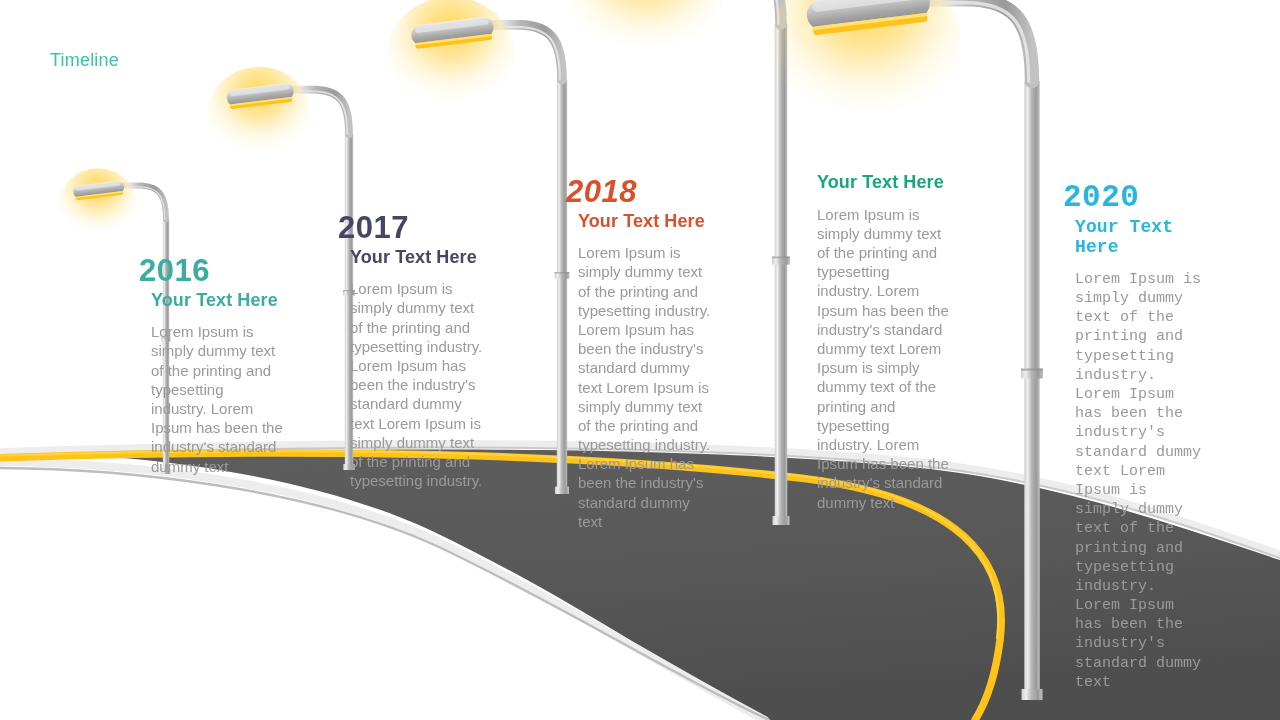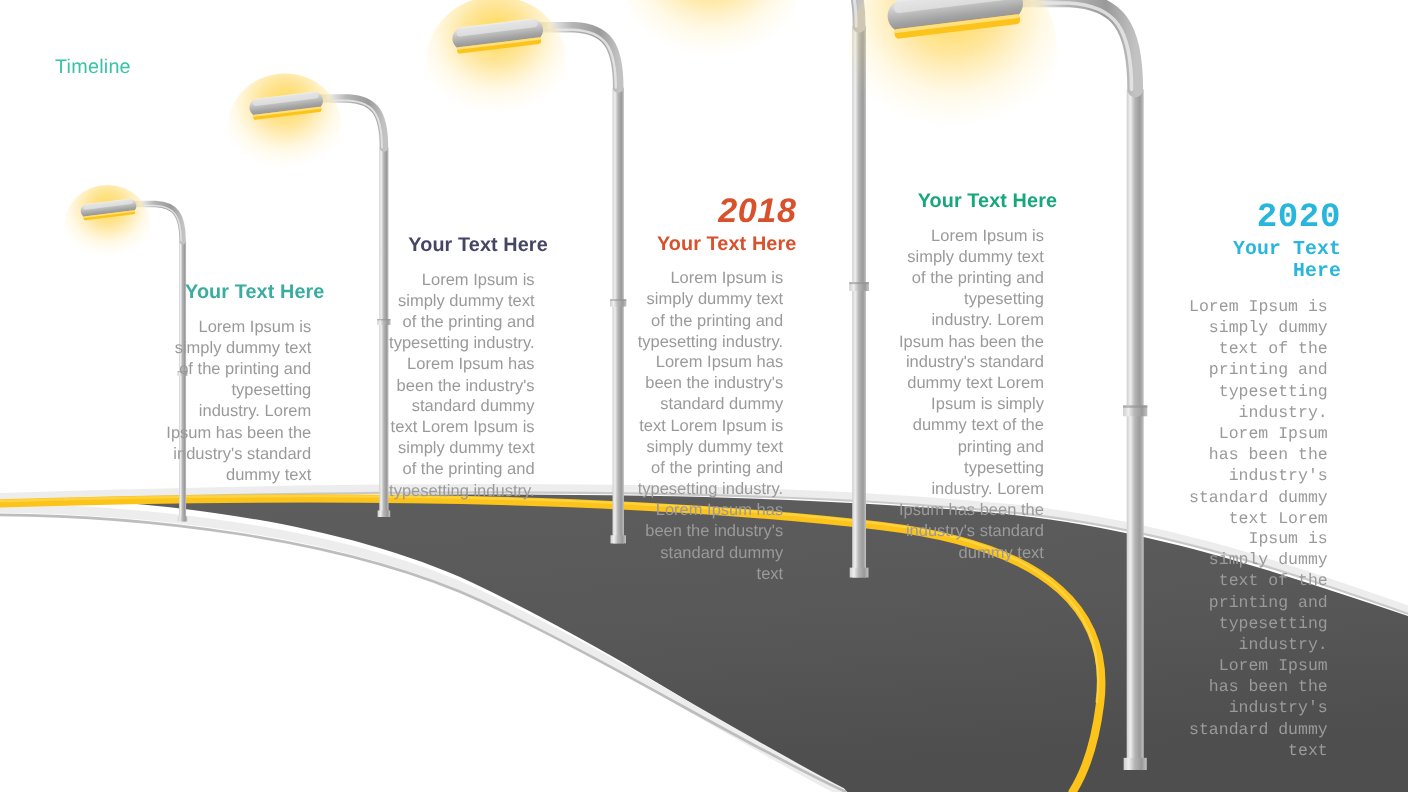--- a/index.html
+++ b/index.html
@@ -8,21 +8,20 @@
     padding: 0;
     background: #ffffff;
   }
   #slide {
     position: relative;
     width: 1280px;
     height: 720px;
     overflow: hidden;
     background: #ffffff;
     font-family: "Liberation Sans", sans-serif;
-    text-align: right;
     -webkit-font-smoothing: antialiased;
   }
 
   
   #road-layer   { position: absolute; inset: 0; z-index: 1; }
   #lamps-layer  { position: absolute; inset: 0; z-index: 2; }
   #text-layer   { position: absolute; inset: 0; z-index: 3; }
   #header       { position: absolute; z-index: 4; left: 50px; top: 50px; }
 
   
@@ -191,25 +190,27 @@
     </svg>
   </div>
 
   <div id="header">
     <p class="eyebrow">Timeline</p>
   </div>
 
   <div id="text-layer">
 
     <div class="milestone" id="m2016">
+      <p class="m-year" style="color: rgb(58, 173, 160);">2016</p>
       <p class="m-sub" style="color: rgb(58, 173, 160);">Your Text Here</p>
       <p class="m-body">Lorem Ipsum is simply dummy text of the printing and typesetting industry. Lorem Ipsum has been the industry's standard dummy text</p>
     </div>
 
     <div class="milestone" id="m2017">
+      <p class="m-year" style="color: rgb(69, 69, 101);">2017</p>
       <p class="m-sub" style="color: rgb(69, 69, 101);">Your Text Here</p>
       <p class="m-body">Lorem Ipsum is simply dummy text of the printing and typesetting industry. Lorem Ipsum has been the industry's standard dummy text Lorem Ipsum is simply dummy text of the printing and typesetting industry.</p>
     </div>
 
     <div class="milestone" id="m2018">
       <p class="m-year" style="color: rgb(217, 81, 44); font-style: italic;">2018</p>
       <p class="m-sub" style="color: rgb(217, 81, 44);">Your Text Here</p>
       <p class="m-body">Lorem Ipsum is simply dummy text of the printing and typesetting industry. Lorem Ipsum has been the industry's standard dummy text Lorem Ipsum is simply dummy text of the printing and typesetting industry. Lorem Ipsum has been the industry's standard dummy text</p>
     </div>
 

